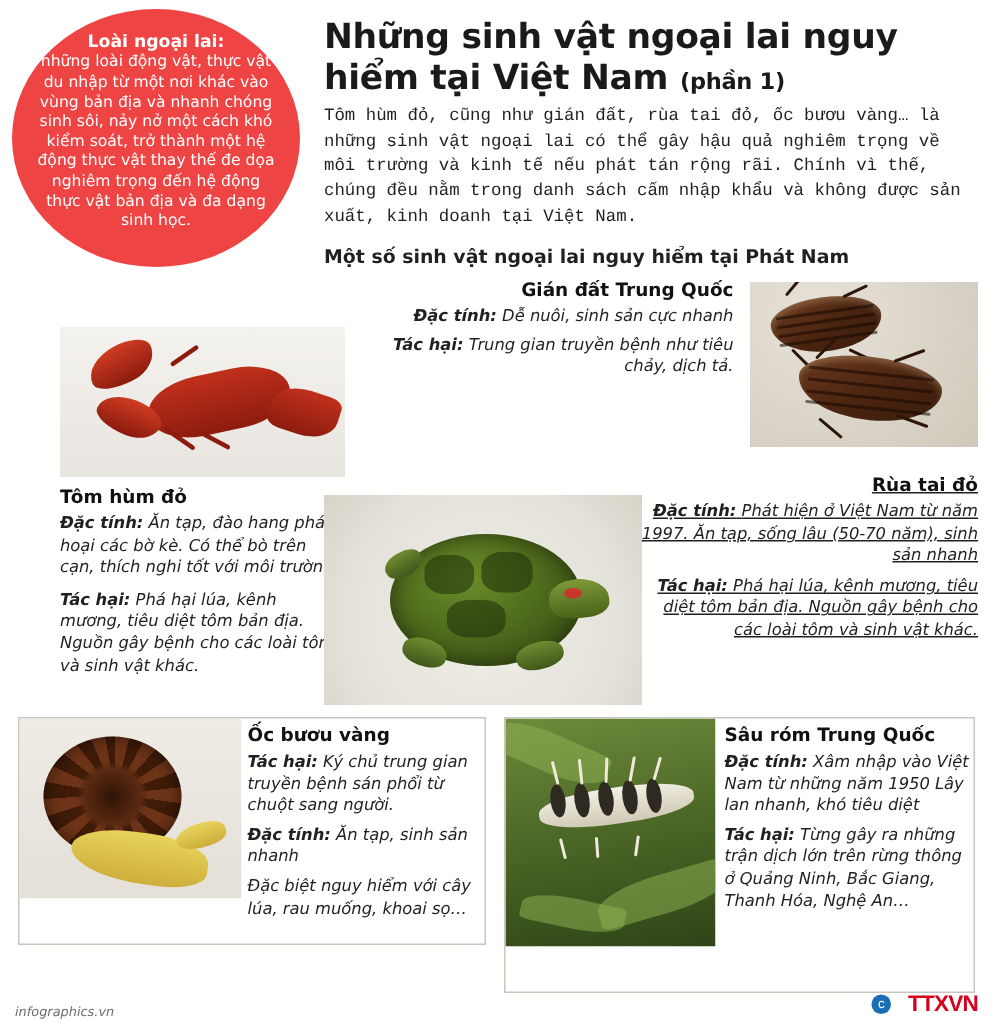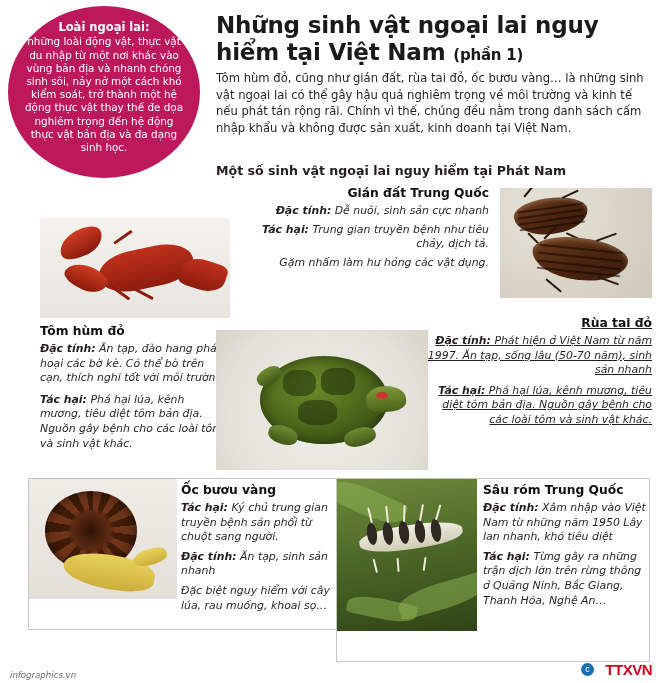--- a/index.html
+++ b/index.html
@@ -9,41 +9,41 @@
     font-family:"DejaVu Sans", sans-serif;
     color:#231f20;
     position:relative;
     overflow:hidden;
   }
   .page{position:relative;width:660px;height:683px;}
 
   
   .def-bubble{
     position:absolute;left:8px;top:6px;width:192px;height:172px;
-    background:#be185d;
+    background:#ef4444;
     border-radius:50% 50% 50% 50% / 50% 50% 50% 50%;
     color:#ffffff;
     box-sizing:border-box;
     padding:14px 16px 10px 16px;
     text-align:center;
   }
   .def-title{font-weight:bold;font-size:11.5px;line-height:1.25;margin-bottom:1px;}
   .def-body{font-size:10.4px;line-height:1.27;}
 
   
   .headline{
     position:absolute;left:216px;top:12px;width:436px;
     font-size:23px;font-weight:bold;line-height:1.18;
     color:#1a1a1a;letter-spacing:-0.2px;
   }
   .headline .part{font-size:15px;font-weight:bold;margin-top:44px;}
 
   .lede{
     position:absolute;left:216px;top:70px;width:436px;
-    font-size:11.6px;line-height:1.44;color:#231f20;
+    font-size:11.6px;line-height:1.44;color:#231f20;font-family:Liberation Mono, monospace;
   }
 
   .subhead{
     position:absolute;left:216px;top:163px;width:436px;
     font-size:12.6px;font-weight:bold;color:#231f20;
   }
 
   
   .card{position:absolute;box-sizing:border-box;text-decoration:underline;}
   .card .ttl{font-weight:bold;font-size:12.3px;color:#111;}
@@ -71,21 +71,21 @@
   
   #card-turtle{left:424px;top:316px;width:228px;height:152px;text-align:right;}
   #card-turtle .ttl{margin-bottom:4px;}
   #card-turtle .ln{margin-bottom:6px;}
   .turtle-photo{
     position:absolute;left:216px;top:330px;width:212px;height:140px;overflow:hidden;
   }
 
   
   .box{border:1px solid #c9c5bf;}
-  #card-snail{left:28px;top:478px;width:312px;height:152px;}
+  #card-snail{left:12px;top:478px;width:312px;height:152px;}
   .snail-photo{position:absolute;left:0;top:0;width:148px;height:120px;overflow:hidden;}
   #card-snail .txt{position:absolute;left:152px;top:4px;width:158px;}
   #card-snail .ttl{margin-bottom:4px;}
   #card-snail .ln{margin-bottom:5px;}
 
   
   #card-caterpillar{left:336px;top:478px;width:314px;height:184px;}
   .cat-photo{position:absolute;left:0;top:0;width:140px;height:152px;overflow:hidden;}
   #card-caterpillar .txt{position:absolute;left:146px;top:4px;width:166px;}
   #card-caterpillar .ttl{margin-bottom:4px;}
@@ -172,21 +172,20 @@
     <div class="txtcol">
       <div class="ttl">Gián đất Trung Quốc</div>
       <div class="ln">
         <span class="lbl">Đặc tính:</span>
         <span class="it">Dễ nuôi, sinh sản cực nhanh</span>
       </div>
       <div class="ln">
         <span class="lbl">Tác hại:</span>
         <span class="it">Trung gian truyền bệnh như tiêu chảy, dịch tả.</span>
       </div>
-      <div class="ln it">Gặm nhấm làm hư hỏng các vật dụng.</div>
     </div>
     <div class="roach-photo">
       <div class="roach-bg"></div>
 
       <div class="roach" style="left:14px;top:10px;width:74px;height:36px;transform:rotate(-8deg);">
         <div class="seg" style="top:9px;"></div>
           <div class="seg" style="top:15px;"></div>
         <div class="seg" style="top:21px;"></div>
           <div class="seg" style="top:27px;"></div>
       </div>

